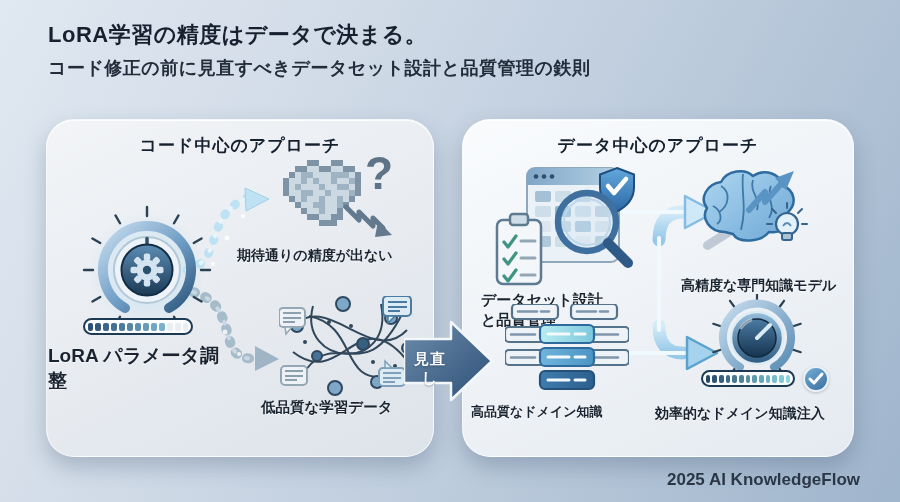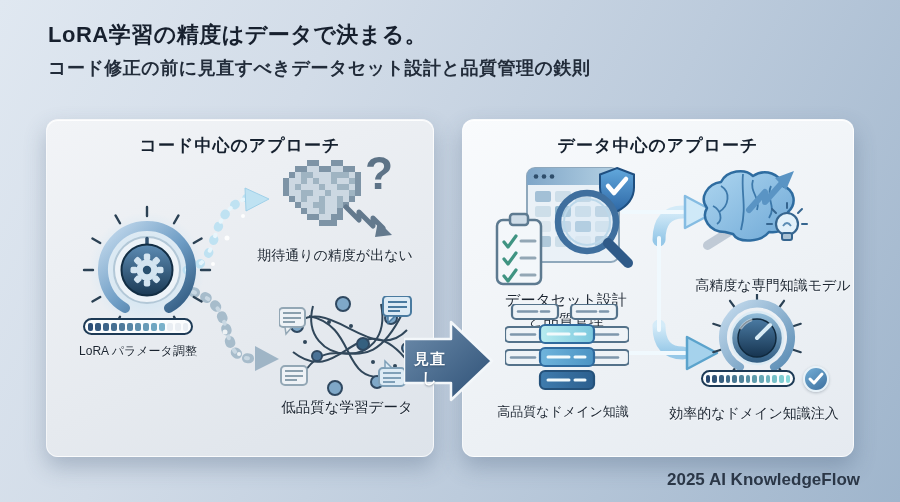--- a/index.html
+++ b/index.html
@@ -4,28 +4,28 @@
 <style>
   html,body{margin:0;padding:0;}
   body{font-family:"Liberation Sans","DejaVu Sans",sans-serif;}
   .canvas{position:relative;width:900px;height:502px;overflow:hidden;
     background:linear-gradient(118deg,#e0e8f1 0%,#d2dce8 30%,#bccbdc 62%,#9fb5cc 100%);}
   
   .hdr{position:absolute;left:48px;top:22px;}
   .title{font-size:22px;font-weight:800;color:#17202e;letter-spacing:.5px;margin:0;line-height:1.2;}
   .subtitle{font-size:18px;font-weight:700;color:#222c3a;margin:8px 0 8px 0;letter-spacing:.5px;}
   
-  .panel{position:absolute;top:119px;height:336px;border-radius:12px;
+  .panel{position:absolute;top:119px;height:336px;border-radius:28px;
     box-shadow:0 10px 22px rgba(60,82,112,.30), inset 0 1px 0 rgba(255,255,255,.9);
     border:1px solid rgba(255,255,255,.65);}
   .panel.left{left:46px;width:386px;background:linear-gradient(155deg,#f2f4f7 0%,#e6eaef 60%,#dde3ea 100%);}
   .panel.right{left:462px;width:390px;background:linear-gradient(155deg,#f9fbfd 0%,#edf1f5 60%,#e5eaf0 100%);}
   .panel h2{position:absolute;top:14px;left:0;width:100%;text-align:center;margin:0;
     font-size:17px;font-weight:800;color:#15202e;letter-spacing:1px;}
-  .lbl{position:absolute;text-align:center;font-weight:400;color:#1a2430;line-height:1.3;
+  .lbl{position:absolute;text-align:left;font-weight:700;color:#1a2430;line-height:1.3;
     text-shadow:0 1px 1px rgba(255,255,255,.7);}
   .abs{position:absolute;}
   .overlay{position:absolute;left:0;top:0;width:100%;height:100%;}
   
   .pbar{position:absolute;border:2.5px solid #1d3a55;border-radius:10px;background:#fbfdfe;
     display:flex;gap:2px;padding:2.5px;box-sizing:border-box;}
   .pbar .seg{flex:1;border-radius:2px;}
   
   .qmark{position:absolute;font-size:46px;font-weight:800;color:#5d7387;line-height:1;}
   
@@ -122,21 +122,21 @@
         <div class="seg" style="background: rgb(78, 122, 155);"></div>
         <div class="seg" style="background: rgb(86, 133, 165);"></div>
         <div class="seg" style="background: rgb(95, 144, 174);"></div>
         <div class="seg" style="background: rgb(104, 155, 183);"></div>
         <div class="seg" style="background: rgb(112, 166, 193);"></div>
         <div class="seg" style="background: rgb(121, 177, 202);"></div>
         <div class="seg" style="background: rgb(233, 238, 243);"></div>
         <div class="seg" style="background: rgb(233, 238, 243);"></div>
         <div class="seg" style="background: rgb(233, 238, 243);"></div>
       </div>
-    <div class="lbl" style="left:1px;top:224px;width:180px;font-size:12px">LoRA パラメータ調整</div>
+    <div class="lbl" style="left:1px;top:224px;width:180px;font-size:19px">LoRA パラメータ調整</div>
 
     <svg class="abs" style="left:236px;top:40px" width="84" height="66" viewBox="0 0 84 66">
       <g id="pixelBrainG">
           <rect x="24" y="0" width="6" height="6" fill="#7e94a6"></rect>
           <rect x="30" y="0" width="6" height="6" fill="#7e94a6"></rect>
           <rect x="48" y="0" width="6" height="6" fill="#7e94a6"></rect>
           <rect x="54" y="0" width="6" height="6" fill="#7e94a6"></rect>
           <rect x="12" y="6" width="6" height="6" fill="#7e94a6"></rect>
           <rect x="18" y="6" width="6" height="6" fill="#7e94a6"></rect>
           <rect x="24" y="6" width="6" height="6" fill="#ccd8e2"></rect>

